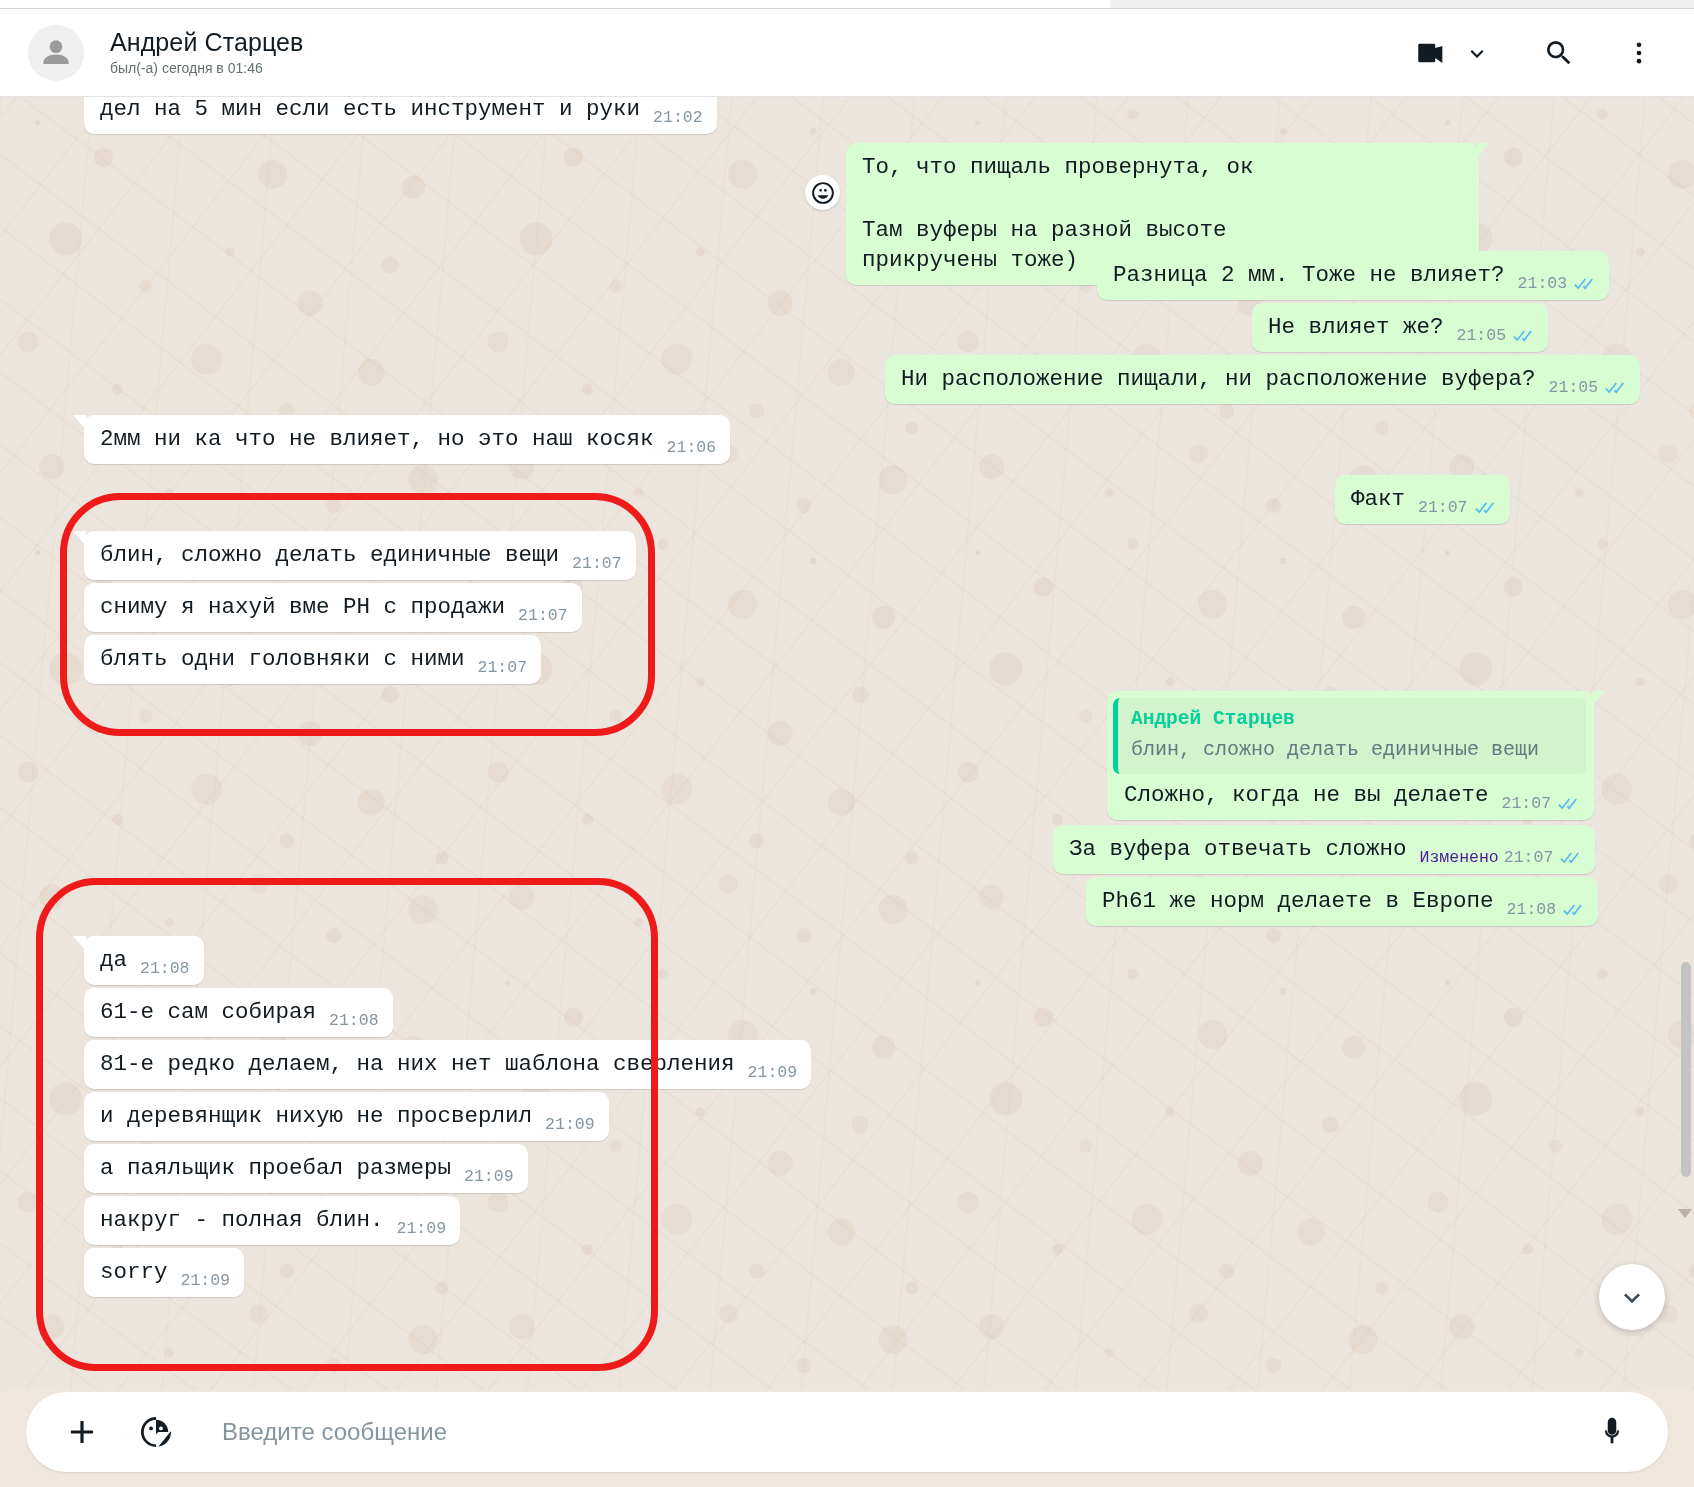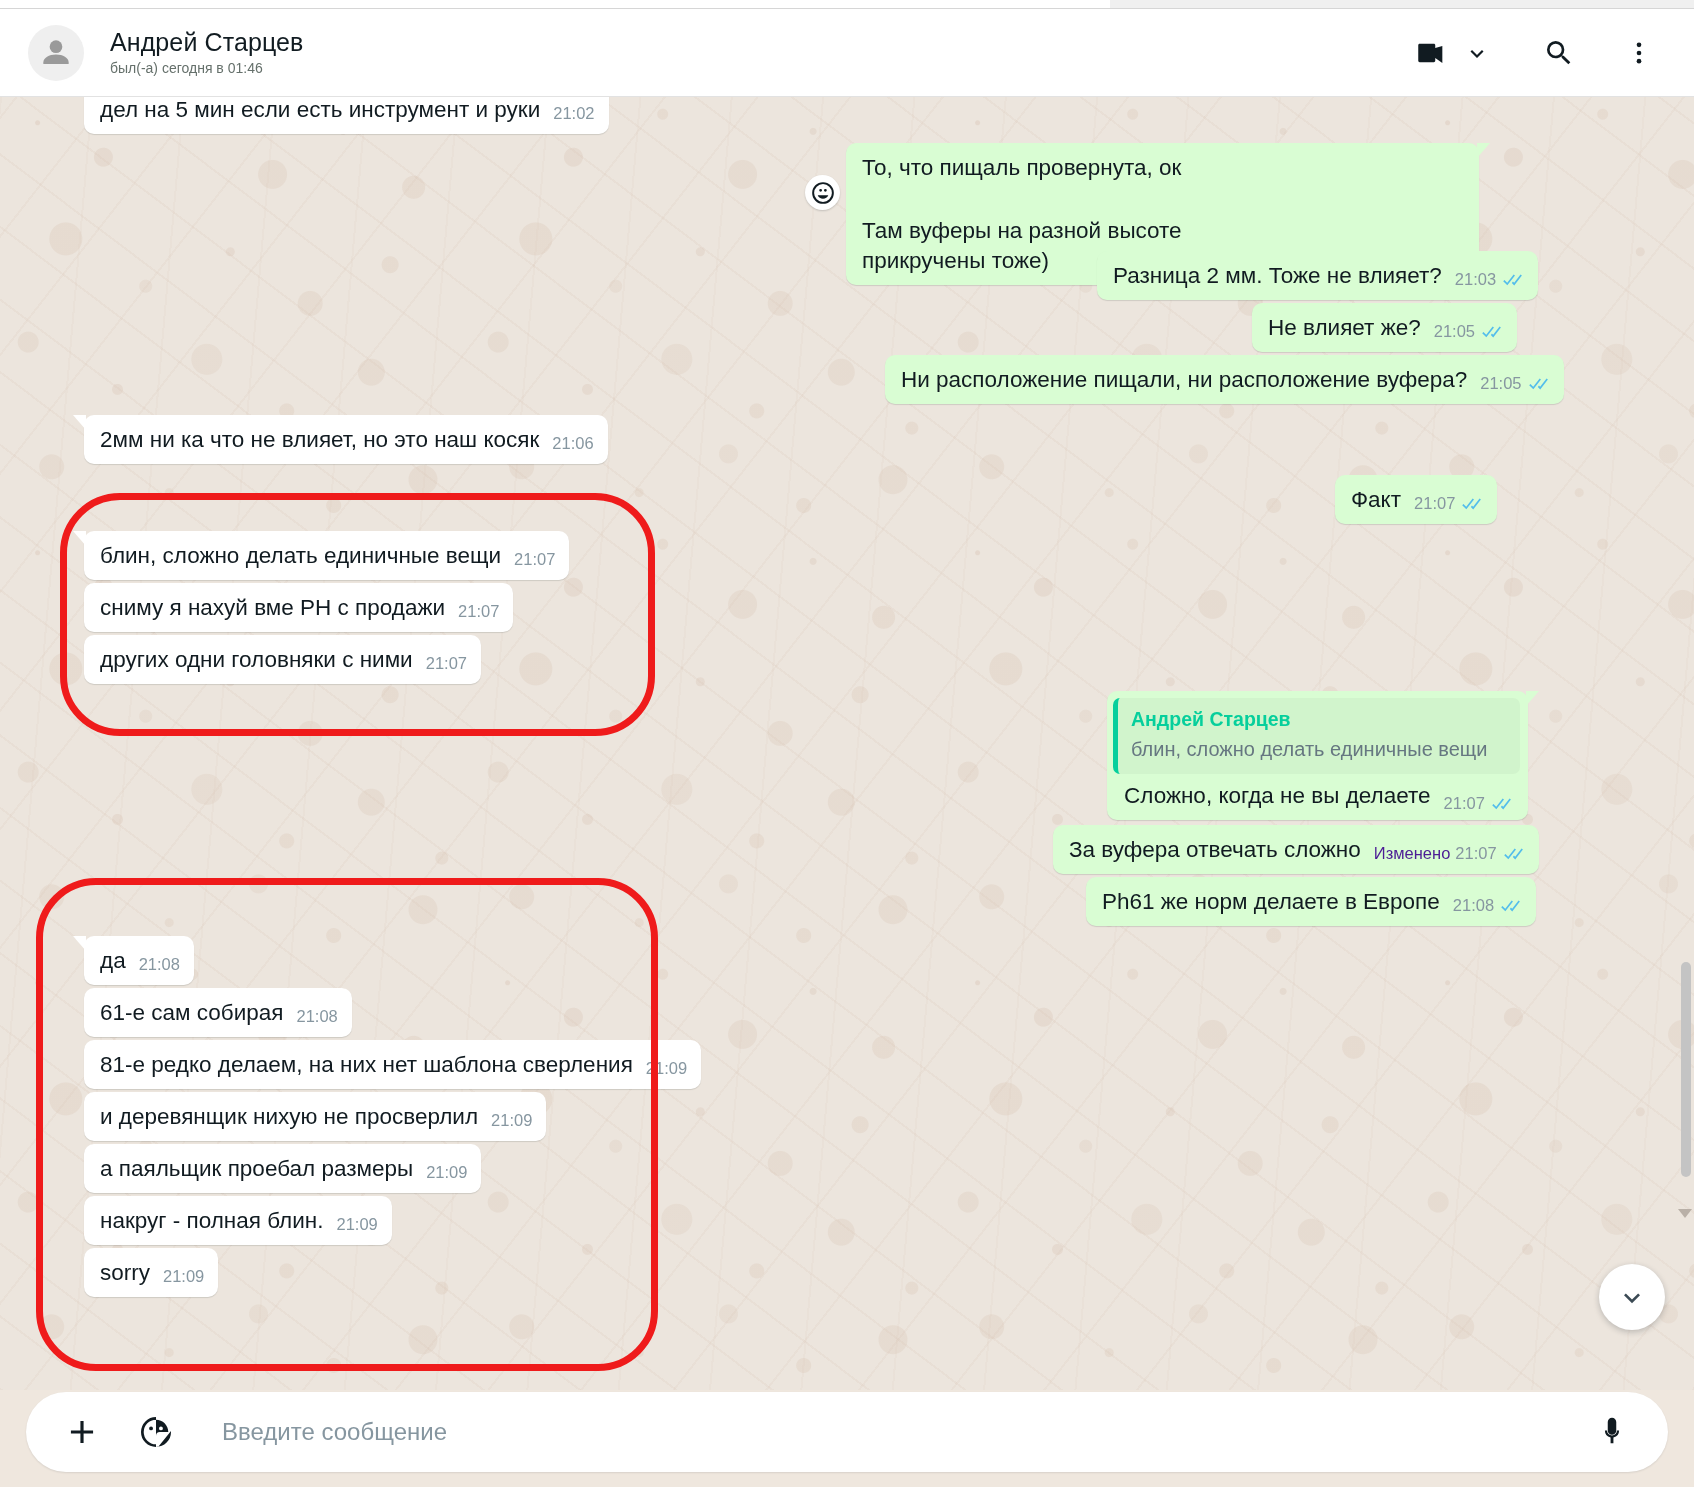--- a/index.html
+++ b/index.html
@@ -104,22 +104,23 @@
 
   
   .bubble {
     position: absolute;
     border-radius: 10px;
     padding: 10px 14px 10px 16px;
     font-size: 22.5px;
     color: #111b21;
     line-height: 1.3;
     box-shadow: 0 1px 1px rgba(11,20,26,0.13);
-    display: flex; 
+    display: flex; align-items: flex-end;
     white-space: nowrap;
+    font-family: Liberation Mono, monospace;
   }
   .bubble.in  { background: #ffffff; }
   .bubble.out { background: #d9fdd3; }
 
   .bubble .txt { display: inline-block; }
   .meta {
     display: inline-flex; align-items: center; gap: 5px;
     margin-left: 13px; flex: 0 0 auto;
     font-size: 16.5px; color: #8696a0; white-space: nowrap;
     position: relative; top: 4px;
@@ -367,21 +368,21 @@
     </div>
 
     <div class="bubble in" style="left:84px; top:486px;">
       <span class="txt">сниму я нахуй вме PH с продажи</span>
       <span class="meta">
         <span>21:07</span>
       </span>
     </div>
 
     <div class="bubble in" style="left:84px; top:538px;">
-      <span class="txt">других одни головняки с ними</span>
+      <span class="txt">блять одни головняки с ними</span>
       <span class="meta">
         <span>21:07</span>
       </span>
     </div>
 
     <div class="bubble out" style="left:1335px; top:378px;">
       <span class="txt">Факт</span>
       <span class="meta">
         <span>21:07</span>
         <span class="ticks">

